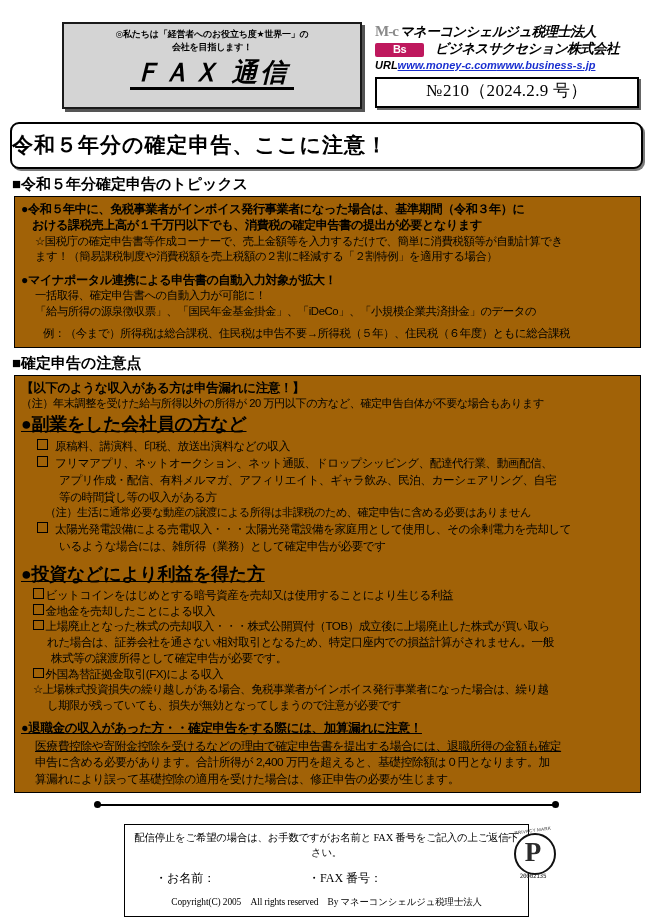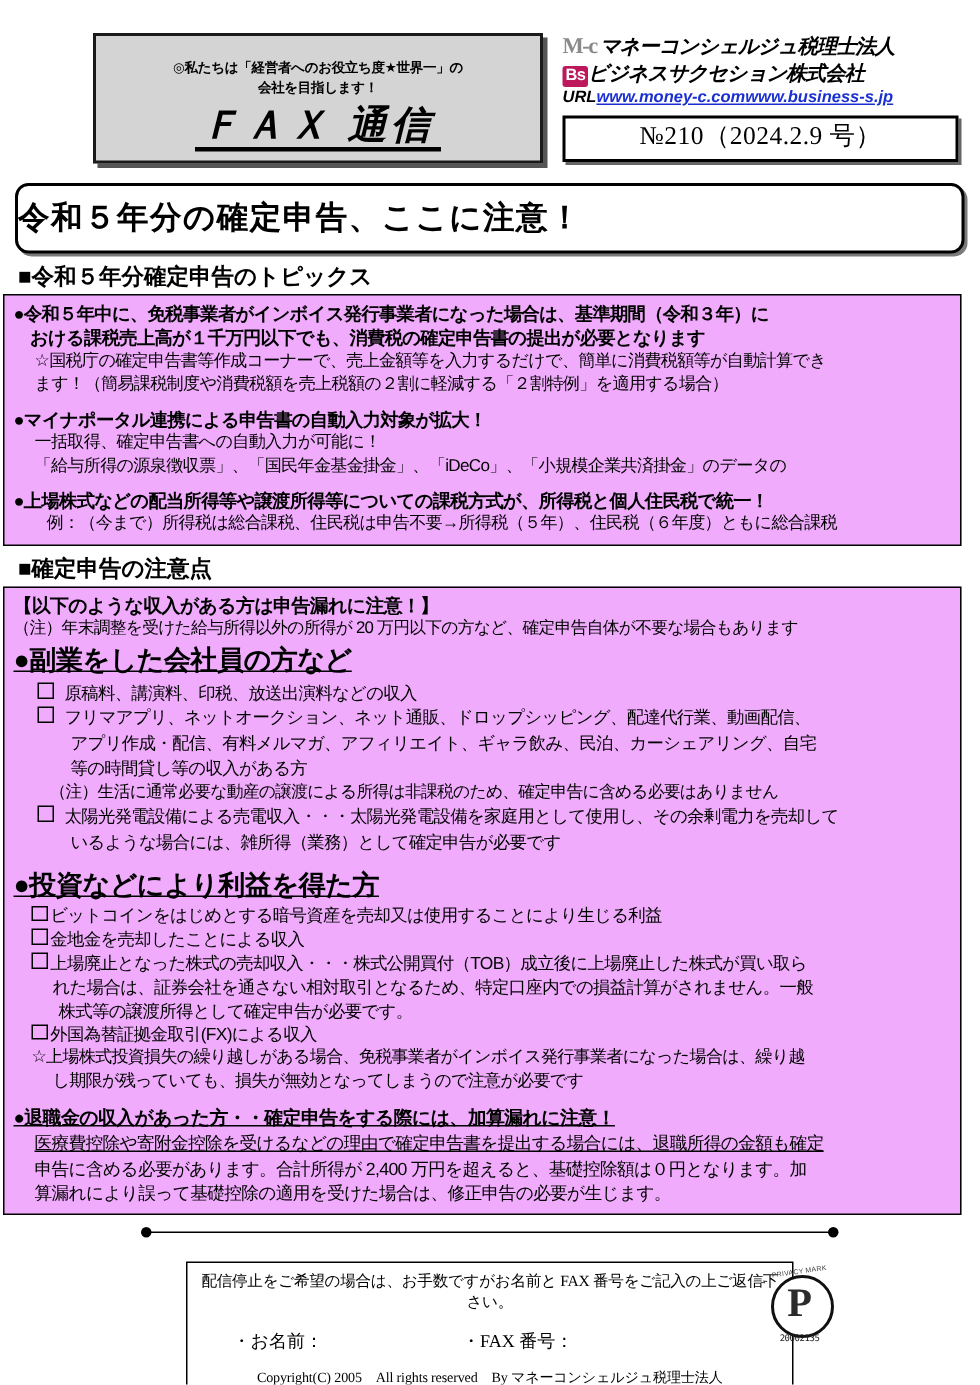--- a/index.html
+++ b/index.html
@@ -37,21 +37,21 @@
     height: 87px;
     margin-left: 52px;
     background: #d4d4d4;
     border: 2px solid #1a1a1a;
     box-shadow: 3px 3px 0 #555;
     box-sizing: border-box;
     display: flex;
     flex-direction: column;
     align-items: center;
     justify-content: flex-start;
-    padding-top: 15px;
+    padding-top: 4px;
   }
   .slogan {
     font-size: 9px;
     font-weight: bold;
     line-height: 1.45;
     text-align: center;
     letter-spacing: -0.2px;
   }
   .fax-title {
     font-size: 26px;
@@ -88,22 +88,22 @@
     margin-right: 2px;
     letter-spacing: -1px;
   }
   .mark-bs {
     display: inline-block;
     background: #be185d;
     color: #fff;
     font-style: normal;
     font-weight: bold;
     font-size: 11px;
-    padding: 0 2px;
-    margin-right: 0;
+    padding: 0 18px;
+    margin-right: 11px;
     border-radius: 2px;
     letter-spacing: -0.5px;
   }
   .contact-line {
     font-size: 11.5px;
     font-weight: bold;
     font-style: italic;
     letter-spacing: -0.2px;
     margin-top: 2px;
     white-space: nowrap;
@@ -147,25 +147,25 @@
   }
 
   
   .section-head {
     margin: 6px 0 2px 12px;
     font-size: 15px;
     font-weight: bold;
     letter-spacing: 0px;
   }
   .box {
-    margin: 0 12px 0 2px;
+    margin: 0 12px 0 14px;
     border: 1.5px solid #000;
     padding: 4px 6px 5px 6px;
     box-sizing: border-box;
-    background: #f0abfc;
+    background: #a16207;
   }
 
   
   .bullet-head {
     font-size: 12.2px;
     font-weight: bold;
     line-height: 1.34;
     letter-spacing: -0.45px;
     text-indent: 0;
   }
@@ -428,21 +428,20 @@
 
     <div>
       <div class="bullet-head ind">●マイナポータル連携による申告書の自動入力対象が拡大！</div>
       <div class="sub">一括取得、確定申告書への自動入力が可能に！</div>
       <div class="sub">「給与所得の源泉徴収票」、「国民年金基金掛金」、「iDeCo」、「小規模企業共済掛金」のデータの</div>
     </div>
 
     <div class="spacer"></div>
 
     <div>
-      <div class="bullet-head ind">●上場株式などの配当所得等や譲渡所得等についての課税方式が、所得税と個人住民税で統一！</div>
       <div class="sub" style="padding-left:22px;">例：（今まで）所得税は総合課税、住民税は申告不要→所得税（５年）、住民税（６年度）ともに総合課税</div>
     </div>
 
   </div>
 
   <div class="section-head">■確定申告の注意点</div>
 
   <div class="box">
 
     <div class="brace-head">【以下のような収入がある方は申告漏れに注意！】</div>

